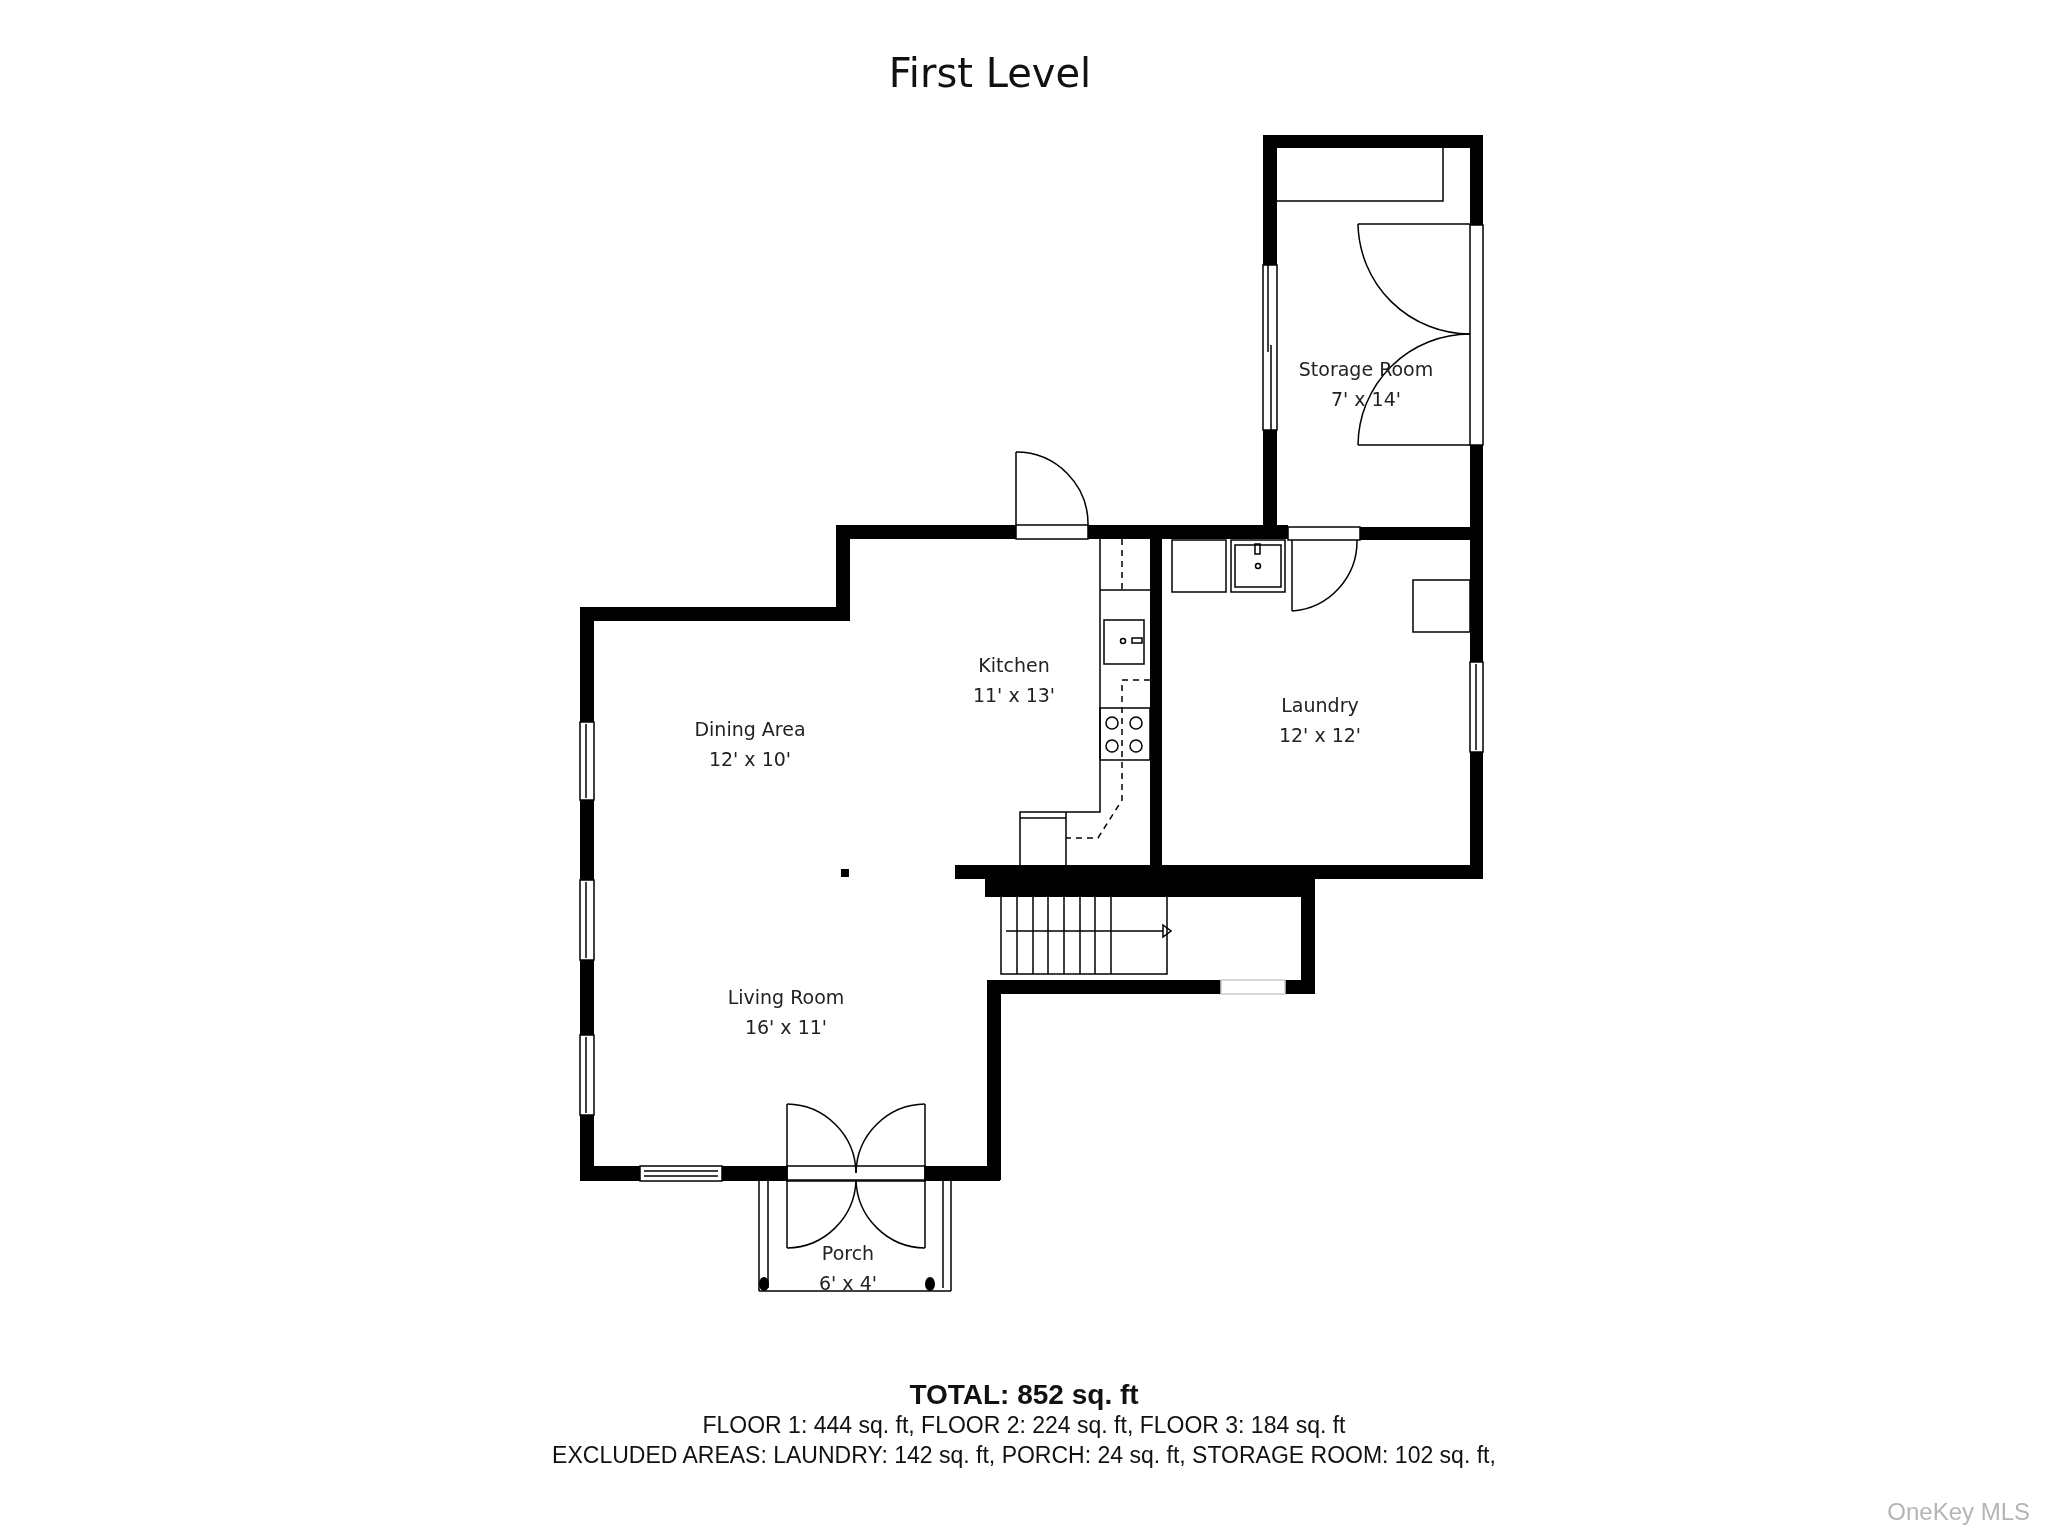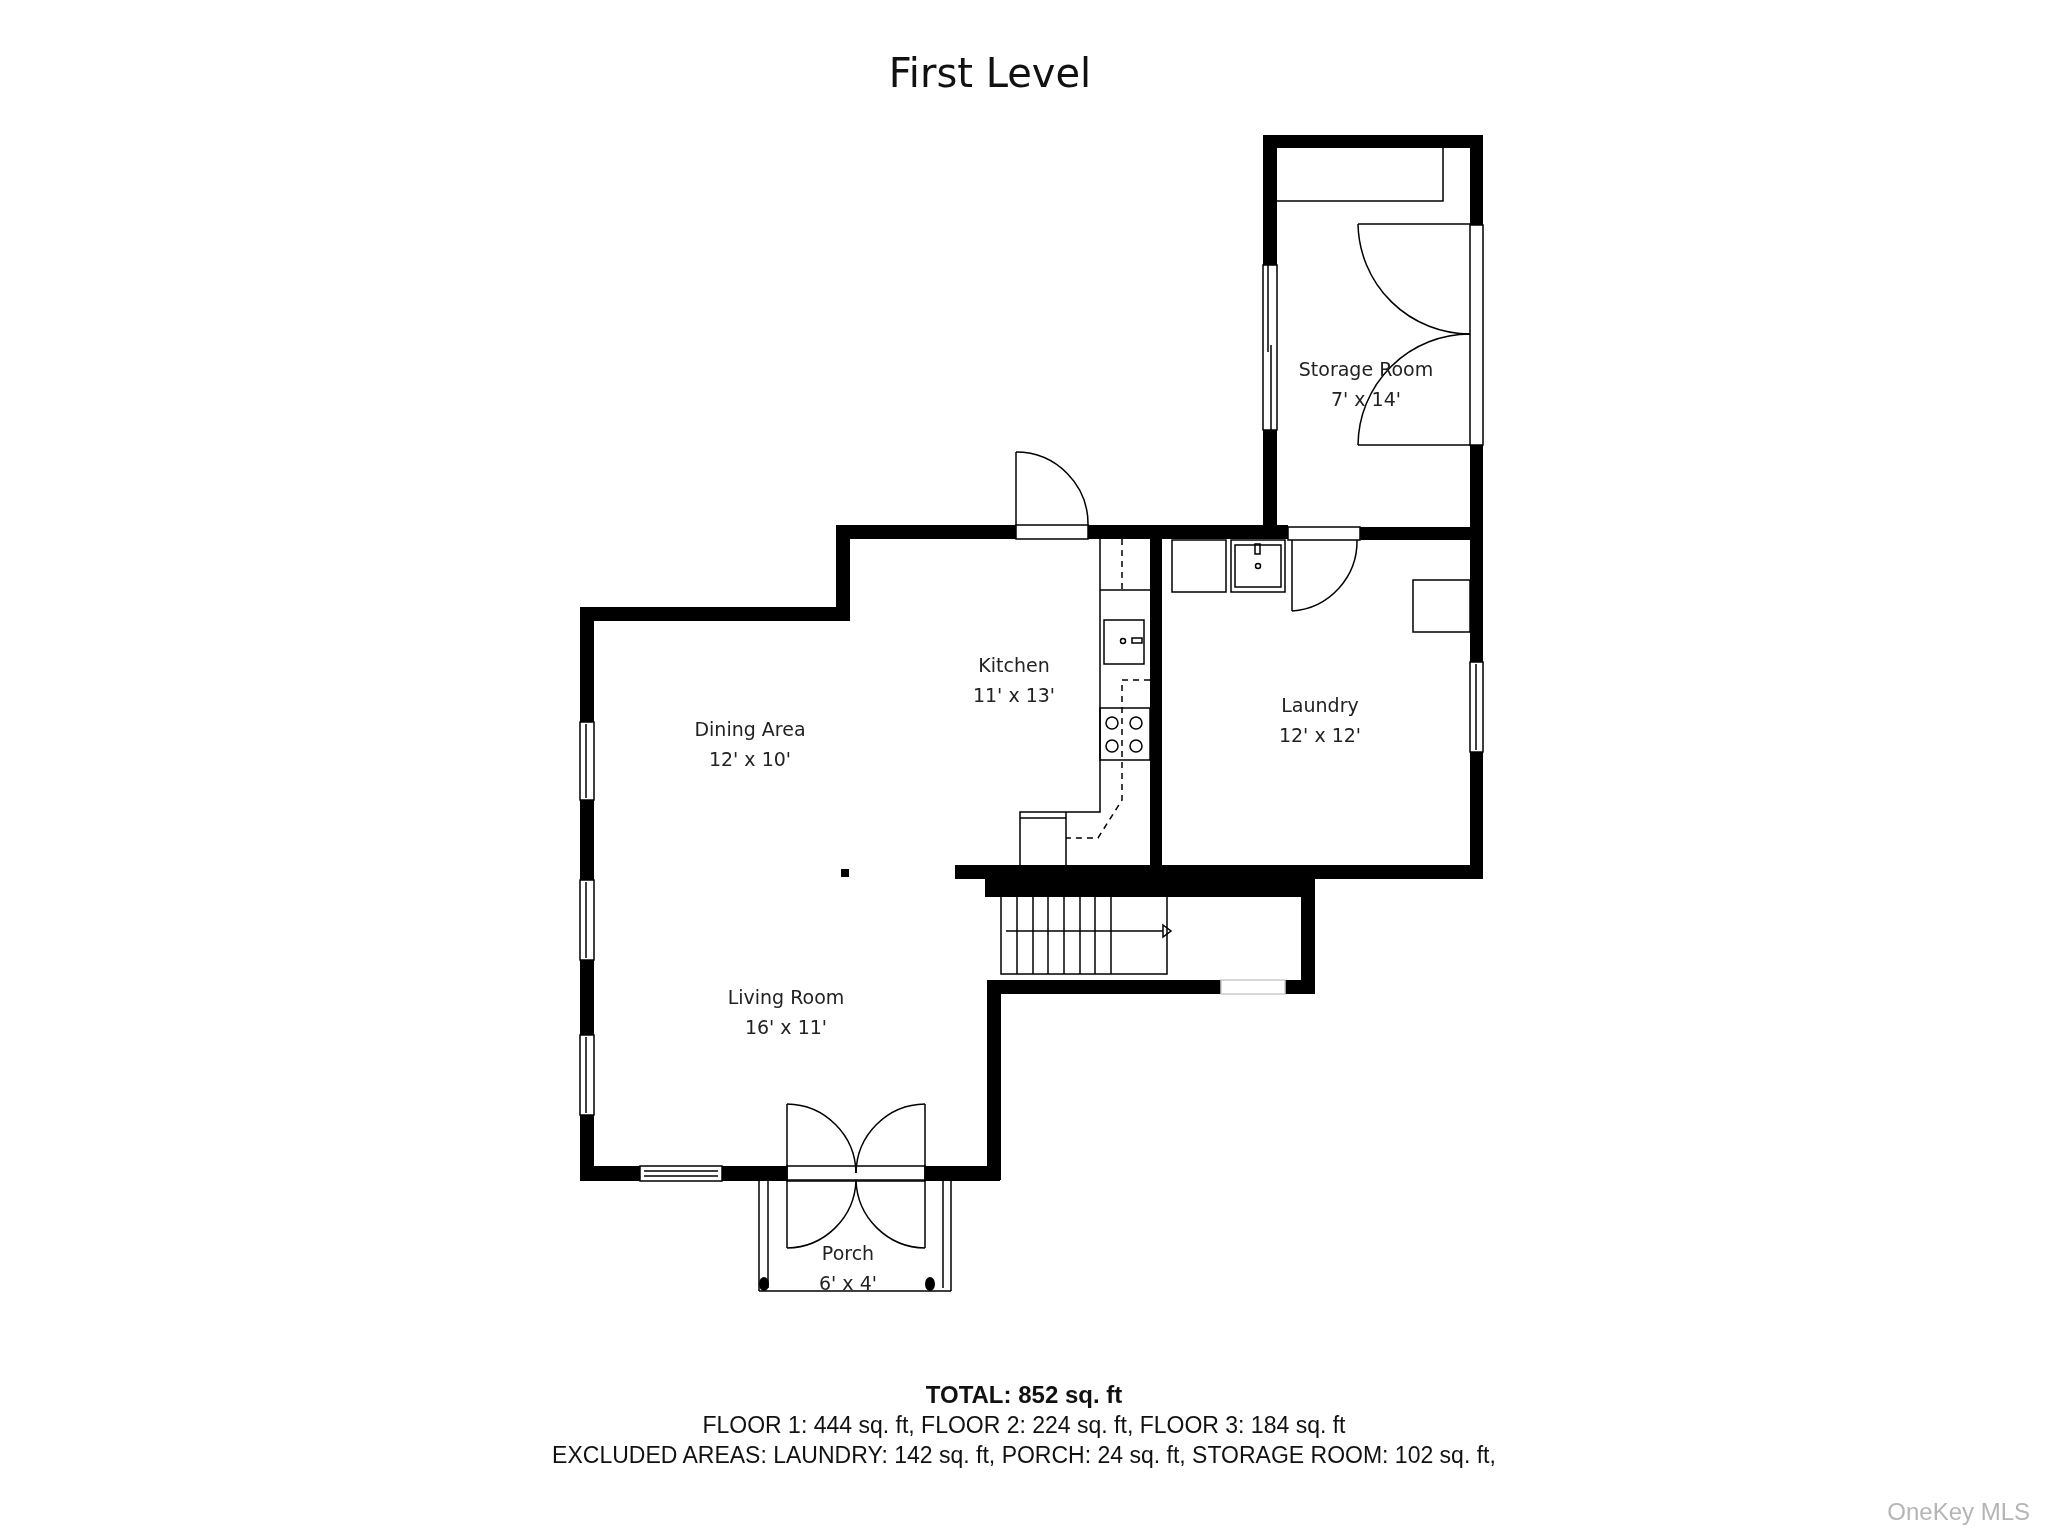--- a/index.html
+++ b/index.html
@@ -1,21 +1,21 @@
 <!DOCTYPE html>
 <html><head>
 <meta charset="utf-8">
 <style>
   html, body { margin:0; padding:0; background:#ffffff; }
   body { width:2048px; height:1536px; position:relative; overflow:hidden; font-family:"DejaVu Sans", sans-serif; color:#111; }
   .title { position:absolute; left:0; width:1980px; top:50px; text-align:center; font-size:40px; color:#111; }
   svg.plan { position:absolute; left:0; top:0; }
   .room-label { position:absolute; text-align:center; font-size:19px; line-height:30px; color:#222; transform:translateX(-50%); white-space:nowrap; }
   .summary { position:absolute; left:0; width:2048px; top:1380px; text-align:center; font-size:23px; line-height:30px; color:#111; font-family:"Liberation Sans", sans-serif; }
-  .summary .total { font-weight:bold; font-size:24px; }
+  .summary .total { font-weight:bold; font-size:28px; }
   .watermark { position:absolute; right:18px; bottom:10px; font-size:24px; color:#b5b5b5; font-family:"Liberation Sans", sans-serif; }
 </style>
 </head>
 <body>
 
 <div class="title">First Level</div>
 
 <svg class="plan" width="2048" height="1536" viewBox="0 0 2048 1536" xmlns="http://www.w3.org/2000/svg">
   <g fill="#000">
 

